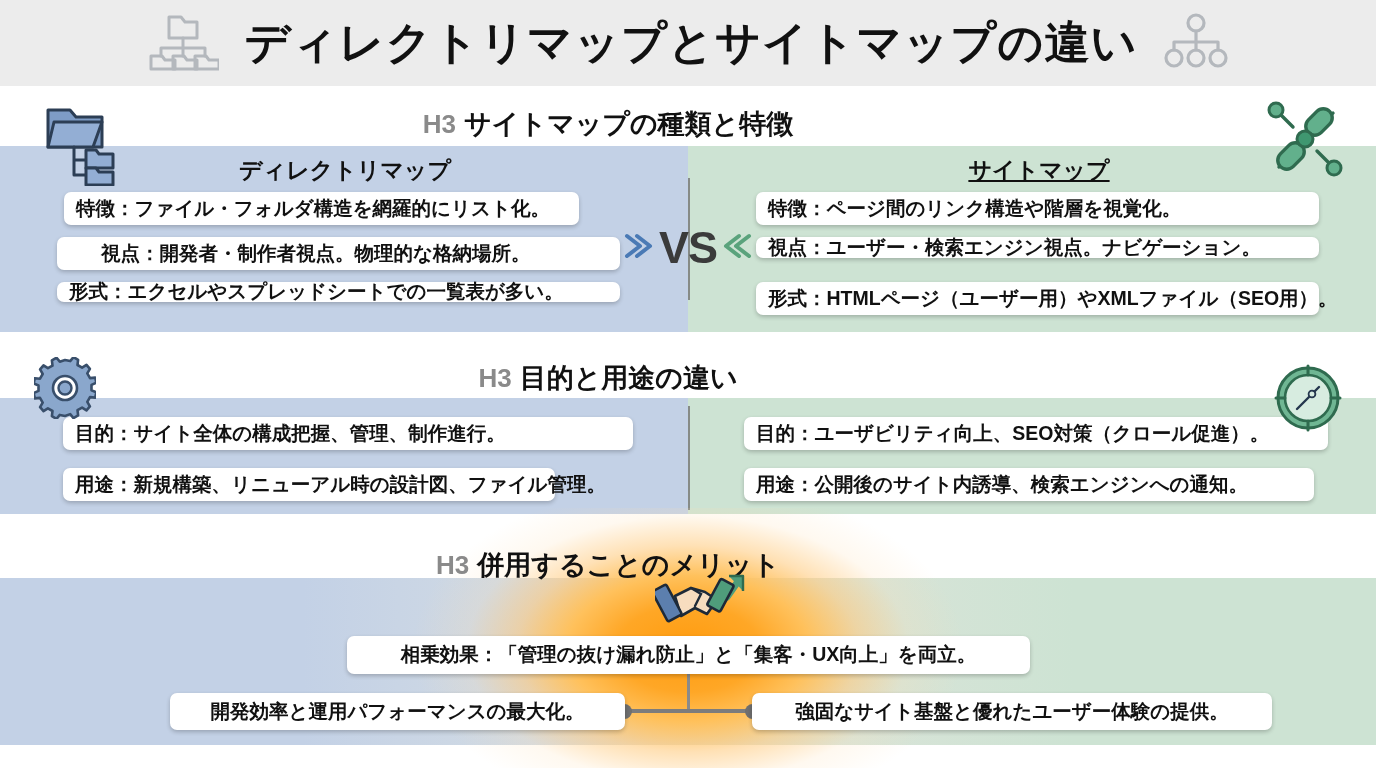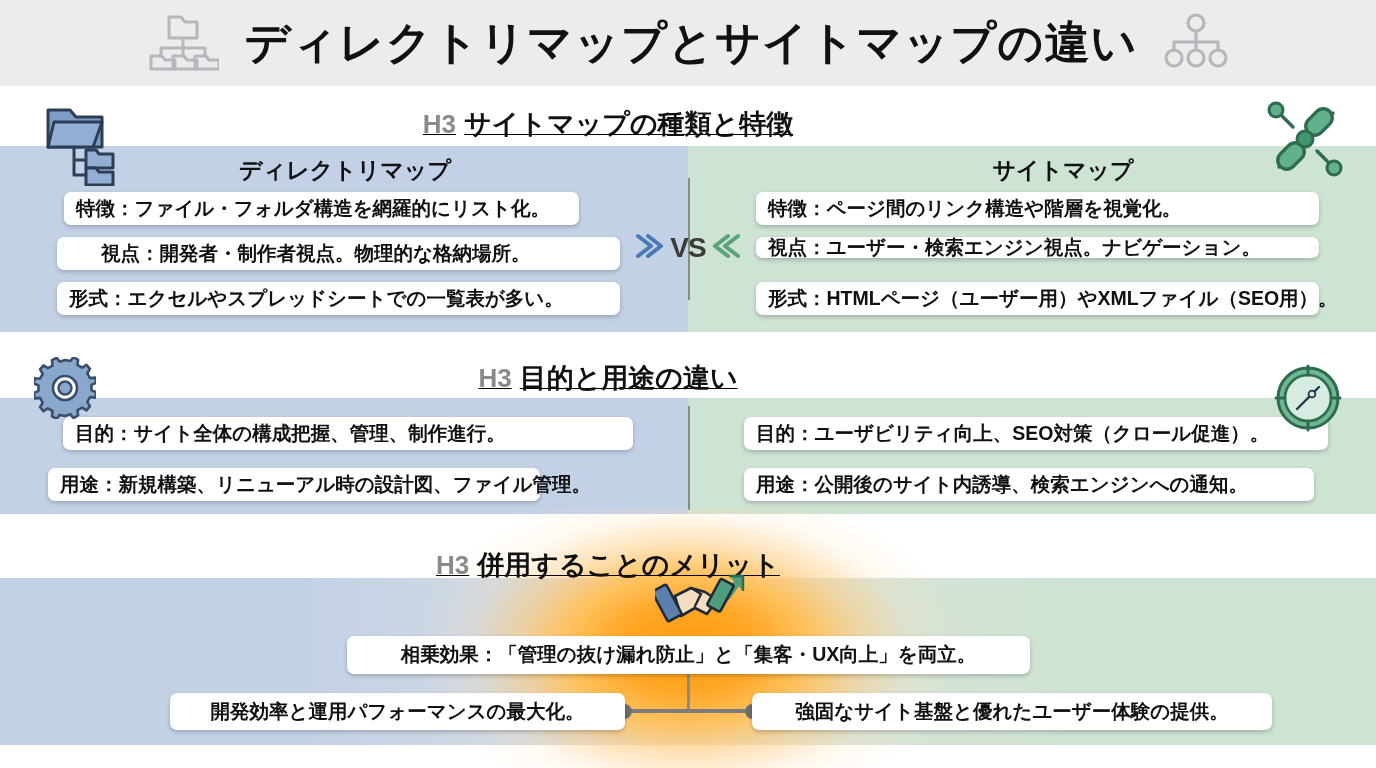--- a/index.html
+++ b/index.html
@@ -33,21 +33,20 @@
   }
   .hdr-icon { flex: 0 0 auto; display: block; }
 
   
   .sec-heading {
     position: absolute;
     left: 0; width: 1216px;
     text-align: center;
     z-index: 6;
     white-space: nowrap;
-    text-decoration: underline;
   }
   .sec-heading .h3tag {
     font-size: 26px; font-weight: 700; color: #8a8a8a;
     margin-right: 8px; vertical-align: baseline;
   }
   .sec-heading .h3text {
     font-size: 27px; font-weight: 700; color: #111111;
   }
 
   
@@ -104,21 +103,21 @@
   
   .vs-wrap {
     position: absolute;
     left: 619px; top: 224px;
     width: 138px; height: 48px;
     display: flex; align-items: center; justify-content: center;
     gap: 6px;
     z-index: 7;
   }
   .vs-label {
-    font-size: 28px; font-weight: 700; color: #3b3b3b;
+    font-size: 45px; font-weight: 700; color: #3b3b3b;
     letter-spacing: -1px;
   }
 
   
   .conn-line-h {
     position: absolute; height: 4px; background: #7c7c7c; z-index: 4;
   }
   .conn-line-v {
     position: absolute; width: 3px; background: #8a8a8a; z-index: 4;
   }
@@ -183,25 +182,25 @@
       <circle cx="71" cy="71" r="7" fill="#62b08c" stroke="#2f6b4f" stroke-width="3"></circle>
       <g stroke="#2f6b4f" stroke-width="3.4" fill="#62b08c">
         <rect x="47" y="10" width="18" height="30" rx="9" transform="rotate(45 56 25)"></rect>
         <rect x="19" y="44" width="18" height="30" rx="9" transform="rotate(45 28 59)"></rect>
       </g>
       <circle cx="42" cy="42" r="8" fill="#3f9770" stroke="#2f6b4f" stroke-width="3"></circle>
     </svg>
   </span>
 
   <div class="col-title" style="left:60px; top:155px; width:570px;">ディレクトリマップ</div>
-  <div class="col-title" style="left:778px; top:155px; width:570px;">サイトマップ</div>
+  <div class="col-title" style="left:754px; top:155px; width:570px;text-decoration:underline;">サイトマップ</div>
 
   <div class="card" style="left:64px; top:192px; width:515px; height:33px;">特徴：ファイル・フォルダ構造を網羅的にリスト化。</div>
   <div class="card" style="left:57px; top:237px; width:563px; height:33px;padding-left:44px;">視点：開発者・制作者視点。物理的な格納場所。</div>
-  <div class="card" style="left:57px; top:282px; width:563px; height:33px;">形式：エクセルやスプレッドシートでの一覧表が多い。</div>
+  <div class="card" style="left:57px; top:282px; width:563px; height:20px;">形式：エクセルやスプレッドシートでの一覧表が多い。</div>
 
   <div class="card" style="left:756px; top:192px; width:563px; height:33px;">特徴：ページ間のリンク構造や階層を視覚化。</div>
   <div class="card" style="left:756px; top:237px; width:563px; height:21px;">視点：ユーザー・検索エンジン視点。ナビゲーション。</div>
   <div class="card" style="left:756px; top:282px; width:563px; height:33px;">形式：HTMLページ（ユーザー用）やXMLファイル（SEO用）。</div>
 
   <div class="vs-wrap">
     <span>
       <svg width="30" height="32" viewBox="0 0 30 32">
         <path d="M4 6 L17 16 L4 26" fill="none" stroke="#4a7ab5" stroke-width="4" stroke-linecap="round" stroke-linejoin="round"></path>
         <path d="M14 6 L27 16 L14 26" fill="none" stroke="#4a7ab5" stroke-width="4" stroke-linecap="round" stroke-linejoin="round"></path>
@@ -238,21 +237,21 @@
     <svg width="72" height="72" viewBox="0 0 72 72">
       <circle cx="36" cy="36" r="30" fill="#6fb693" stroke="#2f6b4f" stroke-width="3"></circle>
       <circle cx="36" cy="36" r="23" fill="#d7ece0" stroke="#2f6b4f" stroke-width="2.6"></circle>
       <path d="M36 4v9M36 59v9M4 36h9M59 36h9" stroke="#2f6b4f" stroke-width="3" stroke-linecap="round"></path>
       <path d="M47 25 L30 42 L25 47 L42 30 Z" fill="#7d97bd" stroke="#24364d" stroke-width="2.4" stroke-linejoin="round"></path>
       <circle cx="40" cy="32" r="3.4" fill="#d7ece0" stroke="#24364d" stroke-width="1.8"></circle>
     </svg>
   </span>
 
   <div class="card" style="left:63px; top:417px; width:570px; height:33px;">目的：サイト全体の構成把握、管理、制作進行。</div>
-  <div class="card" style="left:48px; top:468px; width:492px; height:33px;">用途：新規構築、リニューアル時の設計図、ファイル管理。</div>
+  <div class="card" style="left:63px; top:468px; width:492px; height:33px;">用途：新規構築、リニューアル時の設計図、ファイル管理。</div>
 
   <div class="card" style="left:744px; top:417px; width:584px; height:33px;">目的：ユーザビリティ向上、SEO対策（クロール促進）。</div>
   <div class="card" style="left:744px; top:468px; width:570px; height:33px;">用途：公開後のサイト内誘導、検索エンジンへの通知。</div>
 
   <div class="sec-heading" style="top:547px;">
     <span class="h3tag">H3</span><span class="h3text">併用することのメリット</span>
   </div>
 
   <div class="band" id="band3">
     <div class="glow"></div>

